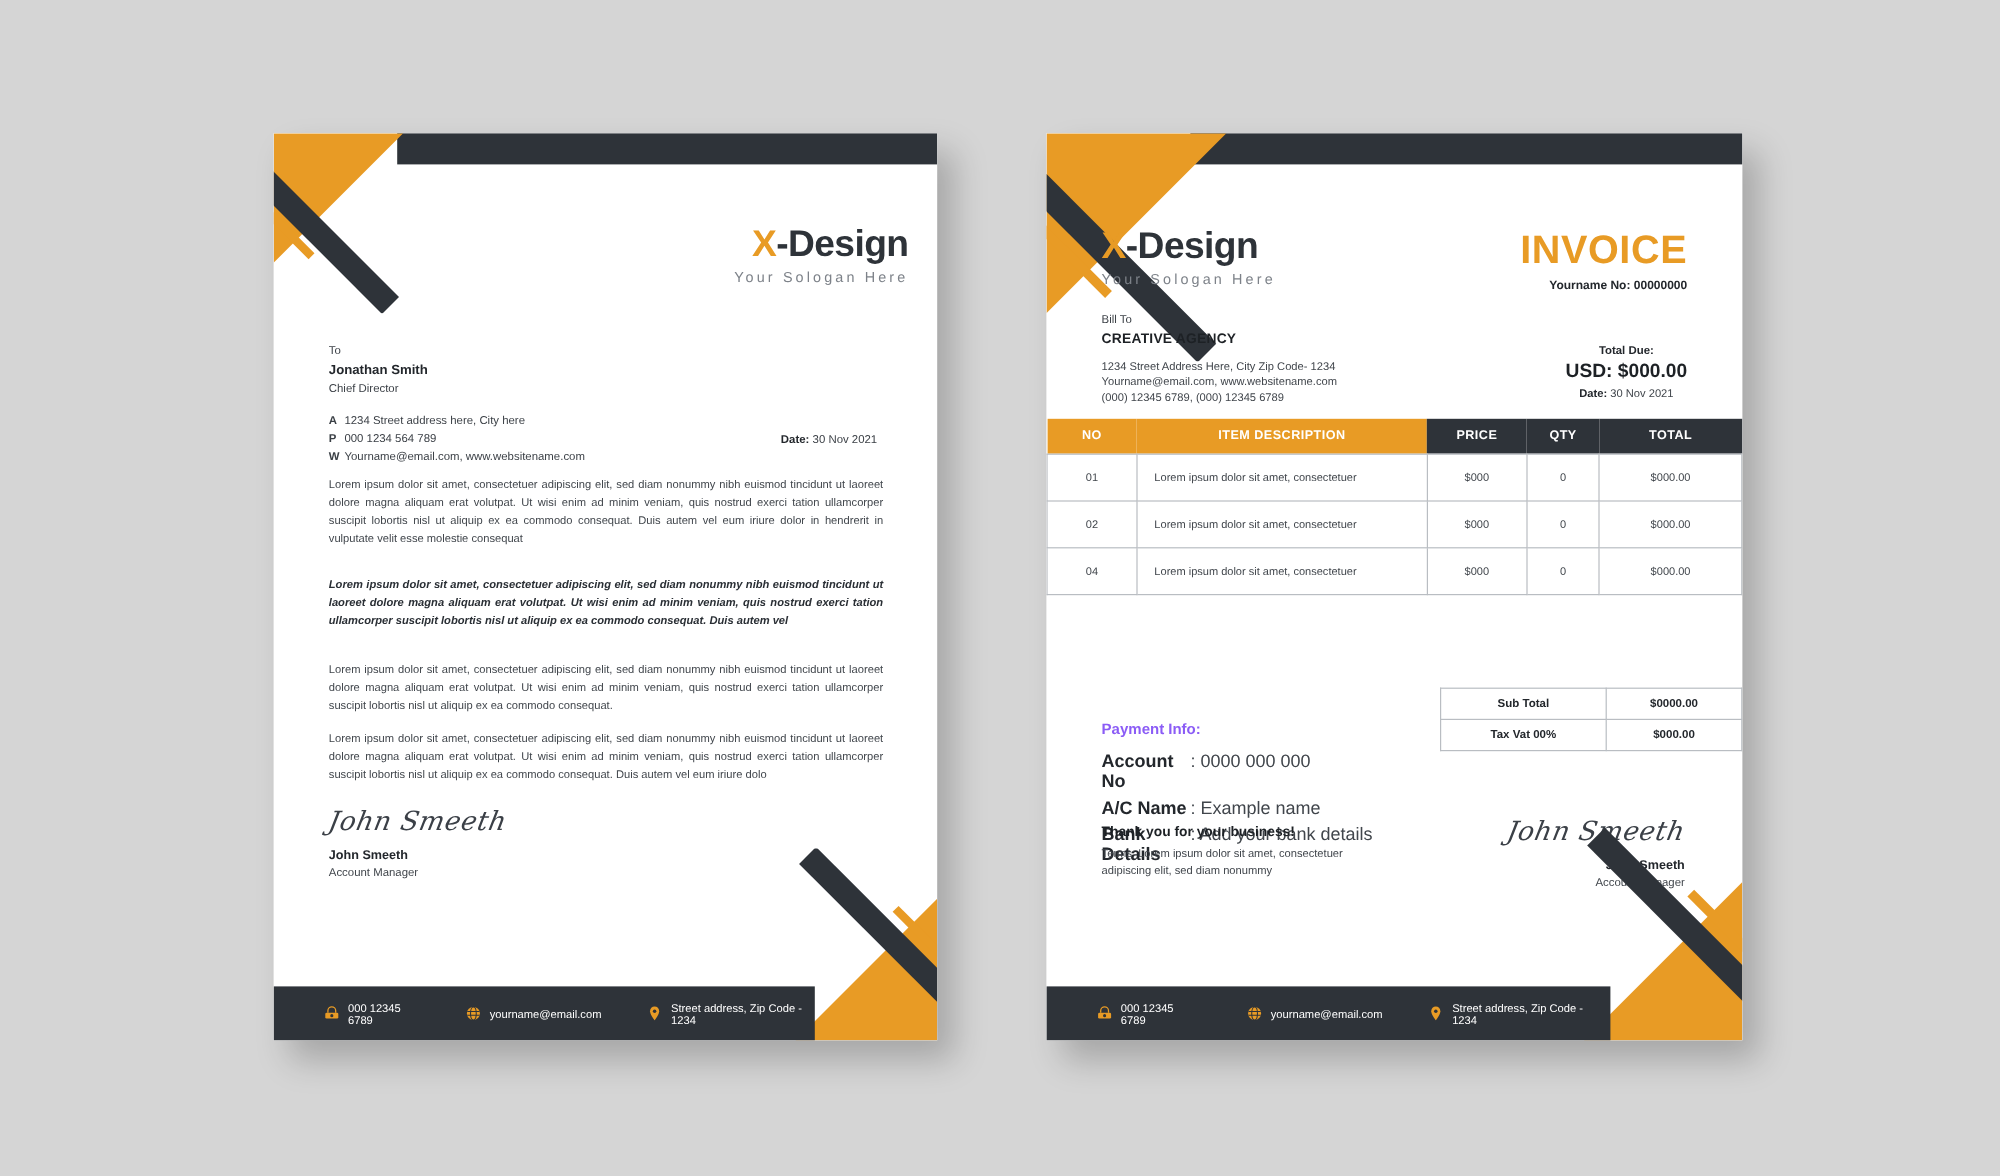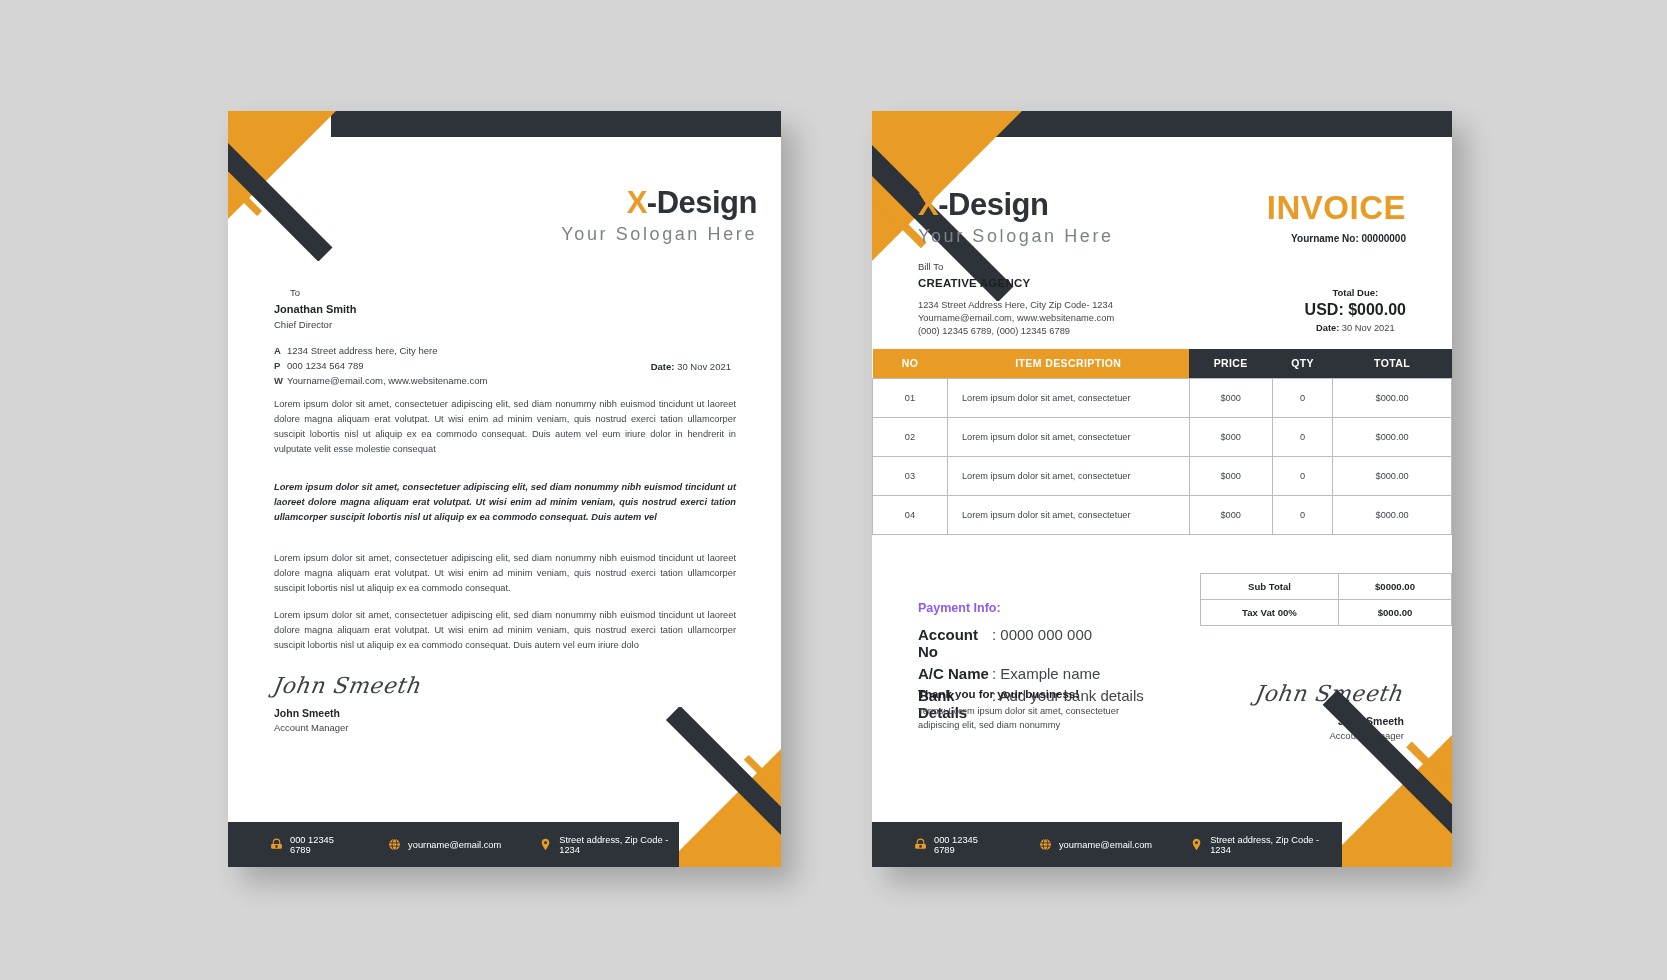--- a/index.html
+++ b/index.html
@@ -29,26 +29,26 @@
   .tri { position: absolute; }
 
   
   .logo-wrap { position: absolute; text-align: right; }
   .logo {
     font-size: 31px; font-weight: bold; letter-spacing: -0.5px;
     color: #2e3339; line-height: 1;
   }
   .logo .x { color: var(--orange); }
   .slogan {
-    font-size: 18px; color: #7d8289; letter-spacing: 2.6px;
+    font-size: 12px; color: #7d8289; letter-spacing: 2.6px;
     margin-top: 6px;
   }
 
   .to-block { position: absolute; }
-  .to-label { font-size: 9.5px; color: #3a3f45; margin-left: 16px; }
+  .to-label { font-size: 9.5px; color: #3a3f45; }
   .to-name { font-size: 11px; font-weight: bold; color: #23272c; margin-top: 5px; }
   .to-role { font-size: 9.5px; color: #3a3f45; margin-top: 4px; }
   .contact-line { font-size: 9.5px; color: #3a3f45; margin-top: 4px; }
   .contact-line .k { font-weight: bold; display: inline-block; width: 13px; }
 
   .date-line {
     position: absolute; font-size: 9.5px; color: #3a3f45;
   }
   .date-line b { color: #23272c; }
 
@@ -266,27 +266,20 @@
           <td>$000.00</td>
         </tr>
         <tr>
           <td>02</td>
           <td class="desc">Lorem ipsum dolor sit amet, consectetuer</td>
           <td>$000</td>
           <td>0</td>
           <td>$000.00</td>
         </tr>
         <tr>
-          <td>03</td>
-          <td class="desc">Lorem ipsum dolor sit amet, consectetuer</td>
-          <td>$000</td>
-          <td>0</td>
-          <td>$000.00</td>
-        </tr>
-        <tr>
           <td>04</td>
           <td class="desc">Lorem ipsum dolor sit amet, consectetuer</td>
           <td>$000</td>
           <td>0</td>
           <td>$000.00</td>
         </tr>
       </tbody>
     </table>
 
     <table class="tot-tbl" style="right:0; top:462px; width:252px;">

